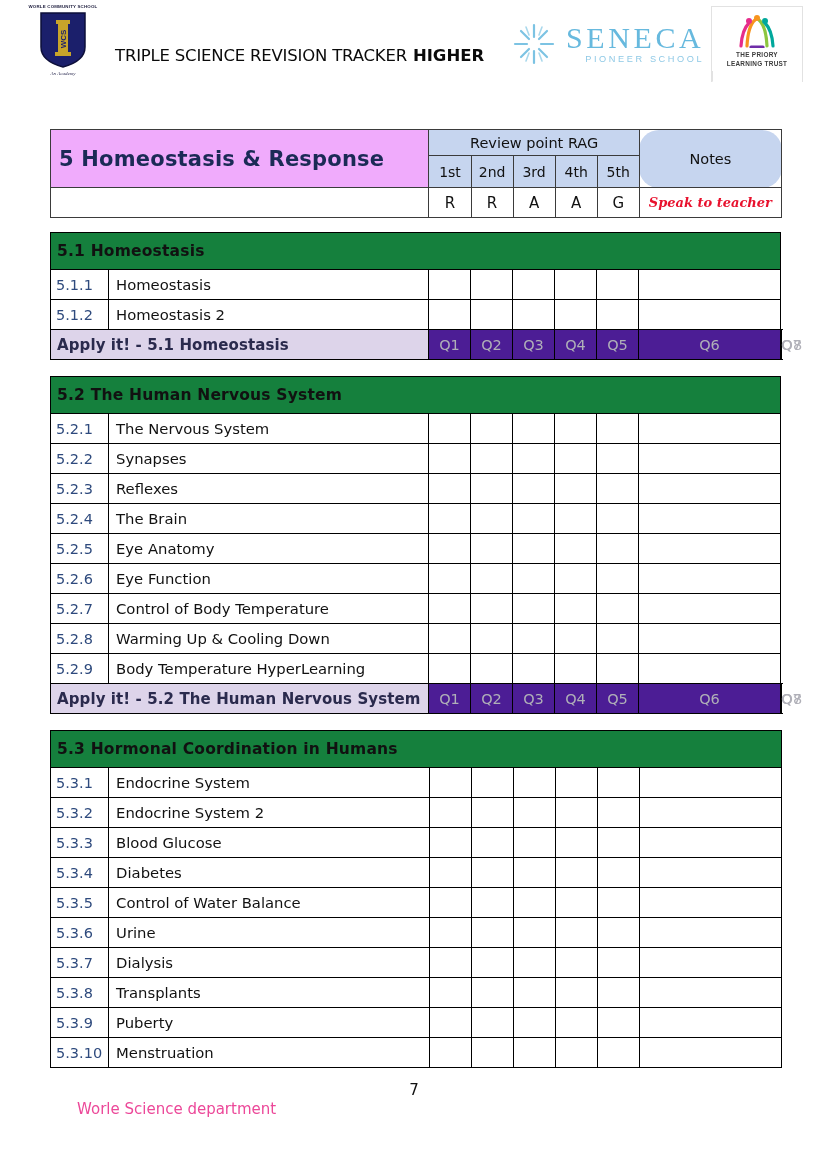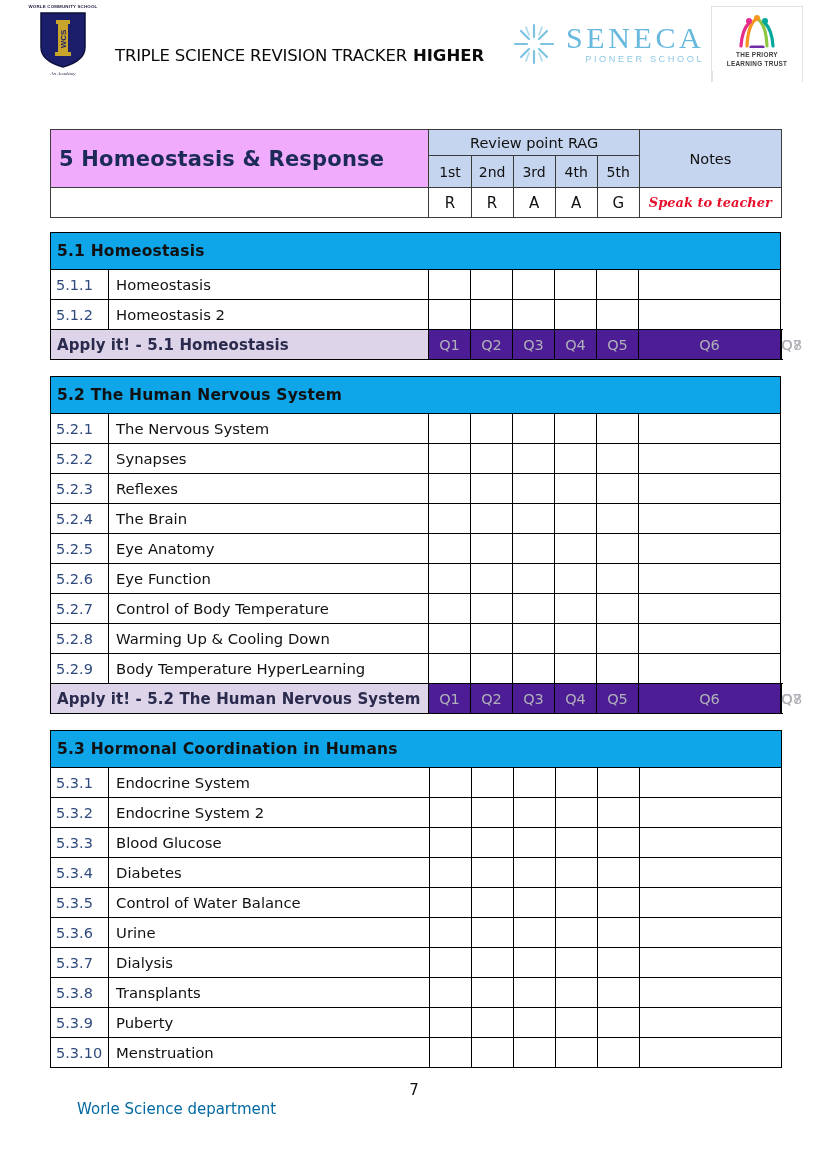--- a/index.html
+++ b/index.html
@@ -158,20 +158,21 @@
     text-align: center;
     font-size: 14px;
     color: #111;
     height: 32px;
   }
   .cell-notes-head {
     background: #c6d5ef;
     text-align: center;
     font-size: 14.5px;
     color: #111;
+    border-radius: 20px;
   }
   .cell-rag-val {
     background: #ffffff;
     text-align: center;
     font-size: 15px;
     color: #111;
     height: 30px;
     font-family: "DejaVu Sans", sans-serif;
   }
   .cell-note-val {
@@ -181,21 +182,21 @@
     color: #e8112d;
     font-family: "DejaVu Serif", serif;
     font-style: italic;
     font-weight: bold;
   }
   .cell-blank-wide { background: #ffffff; height: 30px; }
 
   
   .tbl-section { margin-bottom: 16px; }
   .sec-head {
-    background: #0ea5e9;
+    background: #15803d;
     color: #111111;
     font-size: 15.5px;
     font-weight: bold;
     padding: 5px 0 5px 6px;
     height: 37px;
     vertical-align: middle;
     letter-spacing: .2px;
   }
   .cell-num {
     color: #2e4a7d;
@@ -243,21 +244,21 @@
     text-align: center;
     font-family: "DejaVu Sans", sans-serif;
     font-size: 15px;
     color: #111;
   }
   .footer-text {
     position: absolute;
     left: 77px; top: 1100px;
     font-family: "DejaVu Sans", sans-serif;
     font-size: 15px;
-    color: #0369a1;
+    color: #ec4899;
   }
 </style>
 </head>
 <body>
 
 <div class="page-header">
 
   <div class="crest-wrap">
     <div class="crest-caption-top">WORLE COMMUNITY SCHOOL</div>
     <svg class="crest-shield" width="48" height="58" viewBox="0 0 48 58">

